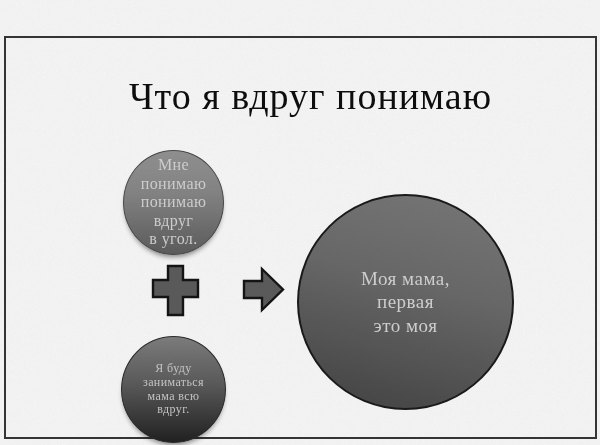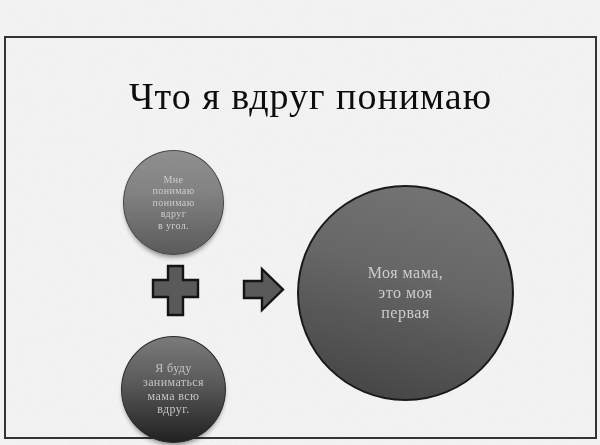--- a/index.html
+++ b/index.html
@@ -21,35 +21,35 @@
     position:absolute;border-radius:50%;
     display:flex;flex-direction:column;align-items:center;justify-content:center;
     text-align:center;color:#d8d8d8;
   }
   .circle .line{display:block;}
   .circle-top{
     left:117px;top:112px;width:99px;height:103px;
     background:linear-gradient(180deg,#979797 0%,#8a8a8a 40%,#606060 100%);
     border:1px solid #4a4a4a;
     box-shadow:0 4px 5px -2px rgba(0,0,0,0.45);
-    font-size:10px;line-height:1.16;letter-spacing:0.4px;
+    font-size:16px;line-height:1.16;letter-spacing:0.4px;
   }
   .circle-bottom{
     left:115px;top:298px;width:103px;height:105px;
     background:linear-gradient(180deg,#828282 0%,#5e5e5e 45%,#232323 100%);
     border:1px solid #2c2c2c;
     box-shadow:0 4px 5px -2px rgba(0,0,0,0.45);
     font-size:12px;line-height:1.16;letter-spacing:0.4px;
     color:#cfcfcf;
   }
   .circle-result{
-    left:291px;top:147px;width:213px;height:212px;
+    left:291px;top:156px;width:213px;height:212px;
     background:linear-gradient(195deg,#7d7d7d 0%,#6e6e6e 40%,#454545 100%);
     border:2px solid #1c1c1c;
-    font-size:16px;line-height:1.24;letter-spacing:0.5px;
+    font-size:19px;line-height:1.24;letter-spacing:0.5px;
     color:#d9d9d9;
   }
   .shape{position:absolute;}
   .shape-plus{left:145px;top:226px;width:49px;height:53px;}
   .shape-arrow{left:236px;top:228px;width:43px;height:47px;}
   .grain{position:absolute;left:0;top:0;pointer-events:none;opacity:0.05;}
 </style>
 </head>
 <body>
 
@@ -80,22 +80,22 @@
     </div>
 
     <div class="shape shape-arrow">
       <svg width="43" height="47" viewBox="0 0 43 47" aria-hidden="true">
         <path d="M2 15 H20 V3 L41 23.5 L20 44 V32 H2 Z" fill="#5f5f5f" stroke="#161616" stroke-width="2.4" stroke-linejoin="miter"></path>
       </svg>
     </div>
 
     <div class="circle circle-result">
       <span class="line">Моя мама,</span>
+      <span class="line">первая</span>
       <span class="line">это моя</span>
-      <span class="line">первая</span>
     </div>
 
   </div>
 
   <svg class="grain" width="600" height="445" aria-hidden="true">
     <filter id="grain-f">
       <feTurbulence type="fractalNoise" baseFrequency="0.9" numOctaves="2" stitchTiles="stitch"></feTurbulence>
       <feColorMatrix type="matrix" values="0 0 0 0 0  0 0 0 0 0  0 0 0 0 0  0.7 0.7 0.7 0 0"></feColorMatrix>
     </filter>
     <rect width="600" height="445" filter="url(#grain-f)"></rect>

